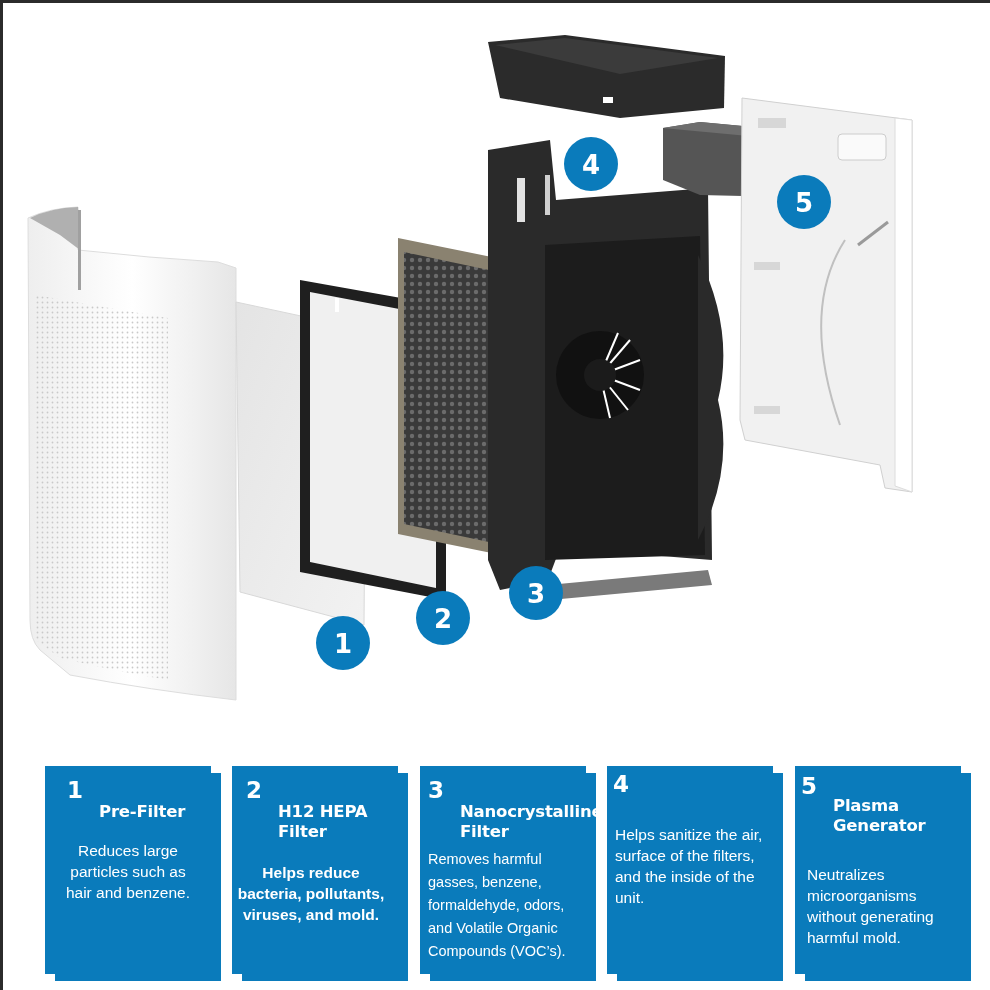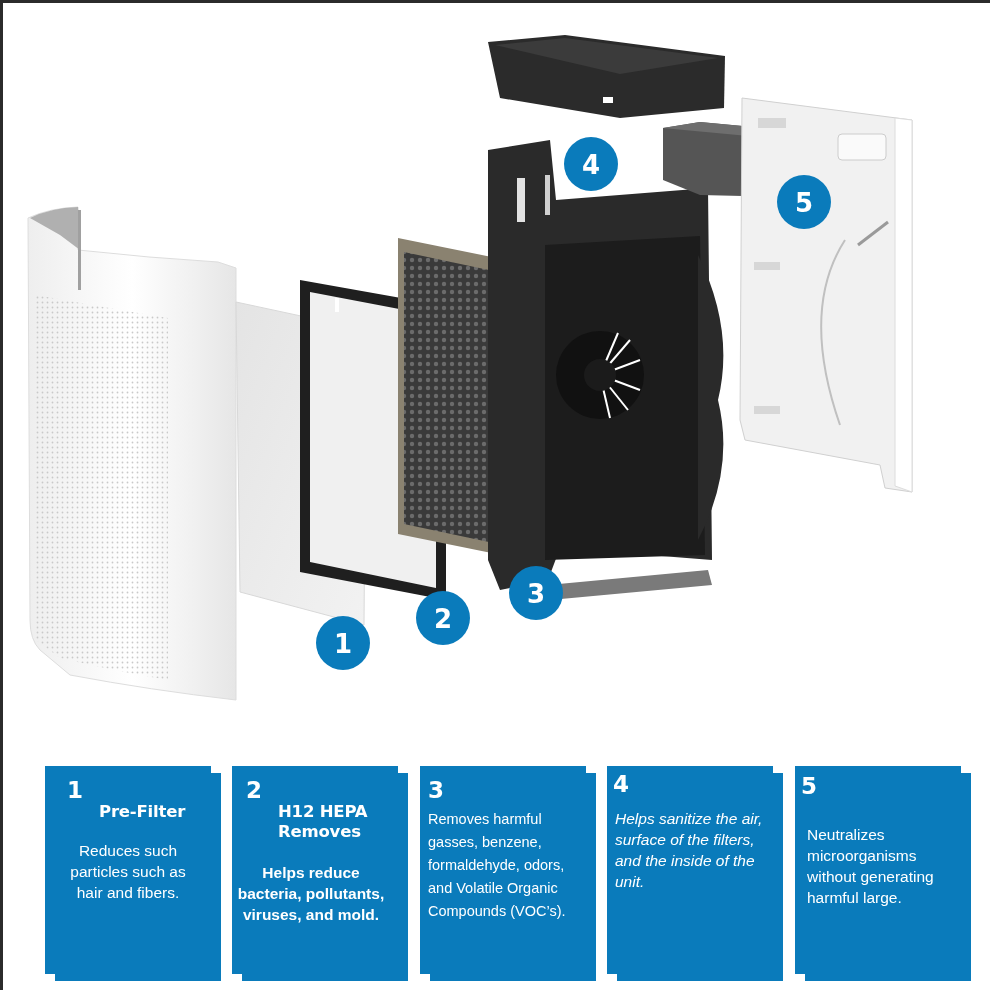--- a/index.html
+++ b/index.html
@@ -132,52 +132,54 @@
     <text x="804" y="212" text-anchor="middle" font-family="DejaVu Sans, sans-serif" font-weight="bold" font-size="26" fill="#ffffff">5</text>
   </g>
 </svg>
 
 <div class="card center" style="left:45px;">
   <div class="back"></div>
   <div class="front"></div>
   <div class="content">
     <div class="num">1</div>
     <div class="title">Pre-Filter</div>
-    <div class="desc" style="margin-top:18px;">Reduces such particles such as hair and fibers.</div>
+    <div class="desc" style="margin-top:18px;">Reduces large particles such as hair and benzene.</div>
   </div>
 </div>
 
 <div class="card center" style="left:232px;">
   <div class="back"></div>
   <div class="front"></div>
   <div class="content" style="padding-left:14px;">
     <div class="num">2</div>
-    <div class="title">H12 HEPA Removes</div>
+    <div class="title">H12 HEPA Filter</div>
     <div class="desc" style="margin-top:20px;font-weight:bold;">Helps reduce bacteria, pollutants, viruses, and mold.</div>
   </div>
 </div>
 
 <div class="card" style="left:420px;">
   <div class="back"></div>
   <div class="front"></div>
   <div class="content" style="padding-left:8px;">
     <div class="num">3</div>
+    <div class="title">Nanocrystalline Filter</div>
     <div class="desc tight" style="font-size:14.5px;line-height:23px;">Removes harmful gasses, benzene, formaldehyde, odors, and Volatile Organic Compounds (VOC’s).</div>
   </div>
 </div>
 
 <div class="card" style="left:607px;">
   <div class="back"></div>
   <div class="front"></div>
   <div class="content" style="padding-left:6px;padding-top:6px;">
     <div class="num">4</div>
-    <div class="desc" style="margin-top:12px;padding-left:2px;font-style:italic;">Helps sanitize the air, surface of the filters, and the inside of the unit.</div>
+    <div class="desc" style="margin-top:28px;padding-left:2px;">Helps sanitize the air, surface of the filters, and the inside of the unit.</div>
   </div>
 </div>
 
 <div class="card" style="left:795px;">
   <div class="back"></div>
   <div class="front"></div>
   <div class="content" style="padding-left:6px;padding-top:10px;">
     <div class="num" style="line-height:20px;">5</div>
-    <div class="desc" style="margin-top:28px;padding-left:6px;">Neutralizes microorganisms without generating harmful large.</div>
+    <div class="title">Plasma Generator</div>
+    <div class="desc" style="margin-top:28px;padding-left:6px;">Neutralizes microorganisms without generating harmful mold.</div>
   </div>
 </div>
 
 </body></html>

